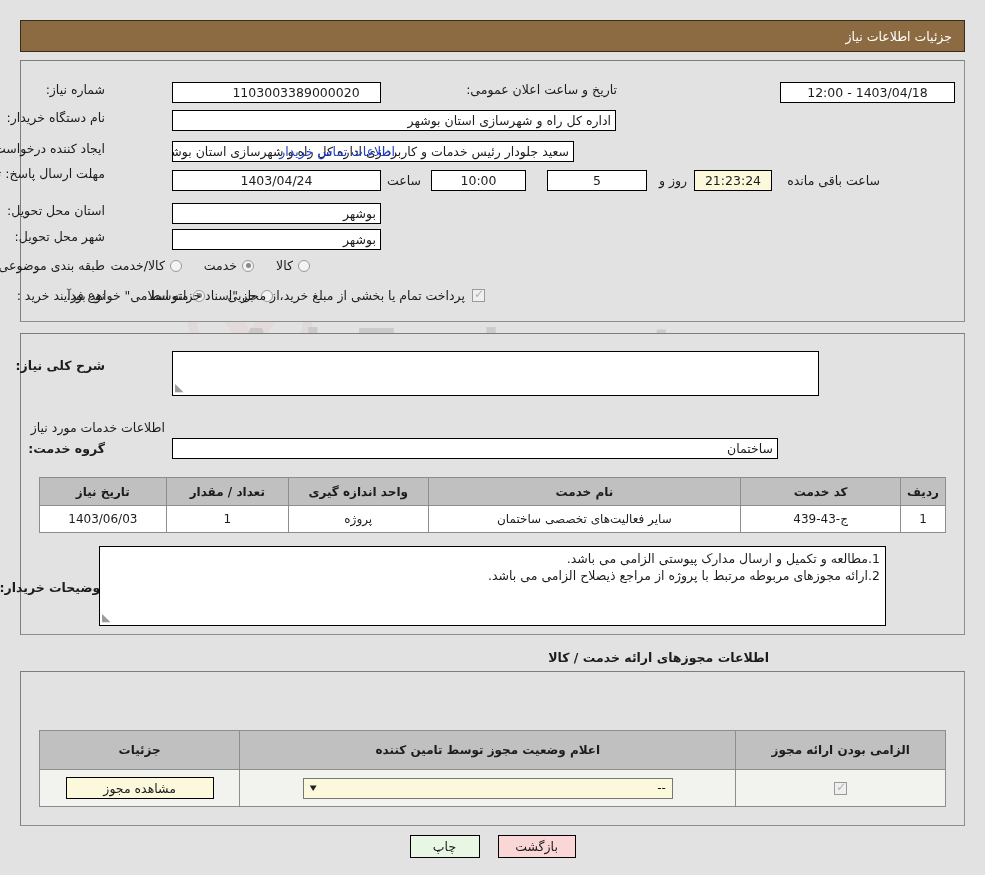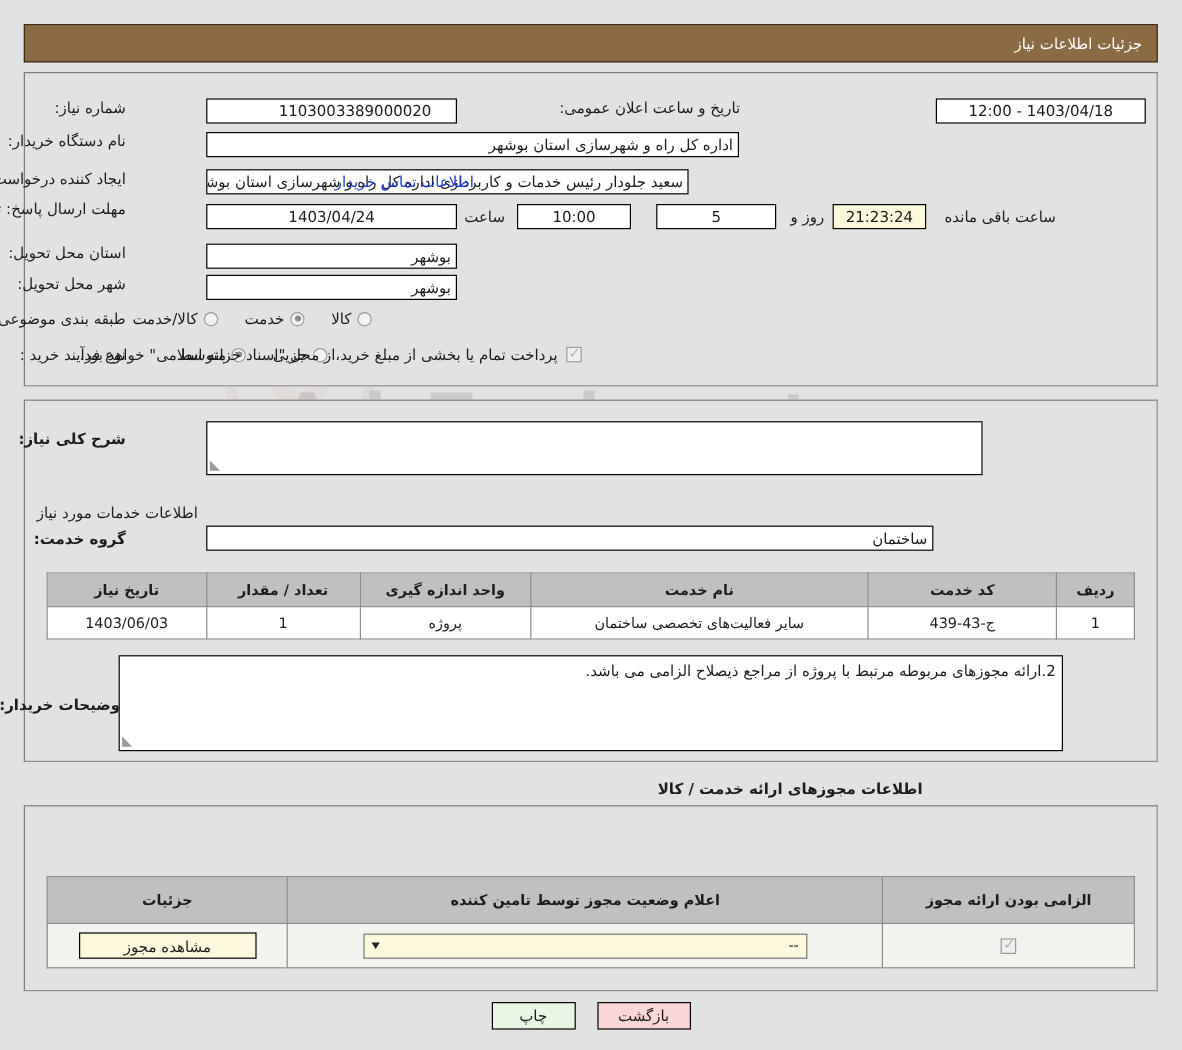--- a/index.html
+++ b/index.html
@@ -190,21 +190,21 @@
     background: #ffffff;
     font-size: 12px;
   }
   .tbl th {
     background: #c0c0c0;
     border: 1px solid #8d8d8d;
     font-weight: bold;
     font-size: 12px;
     color: #1c1c1c;
     height: 27px;
-    padding: 0 16px;
+    padding: 0 6px;
     text-align: center;
   }
   .tbl td {
     background: #ffffff;
     border: 1px solid #8d8d8d;
     height: 26px;
     padding: 0 6px;
     text-align: center;
     color: #1c1c1c;
     font-size: 12px;
@@ -428,20 +428,21 @@
       <td>1</td>
       <td>1403/06/03</td>
     </tr>
   </tbody>
 </table>
 
 <div class="row" style="right:880px; top:580px;">
   <span class="lbl bold">توضیحات خریدار:</span>
 </div>
 <div class="ta" style="right:99px; top:546px; width:787px; height:80px;">
+  <div>1.مطالعه و تکمیل و ارسال مدارک پیوستی الزامی می باشد.</div>
   <div>2.ارائه مجوزهای مربوطه مرتبط با پروژه از مراجع ذیصلاح الزامی می باشد.</div>
   <span class="grip">◢</span>
 </div>
 
 <div class="section-title" style="right:216px; top:650px;font-weight:bold;">اطلاعات مجوزهای ارائه خدمت / کالا</div>
 
 <table class="ltbl" style="right:39px; top:730px; width:907px;">
   <thead>
     <tr>
       <th style="width:243px;">الزامی بودن ارائه مجوز</th>

